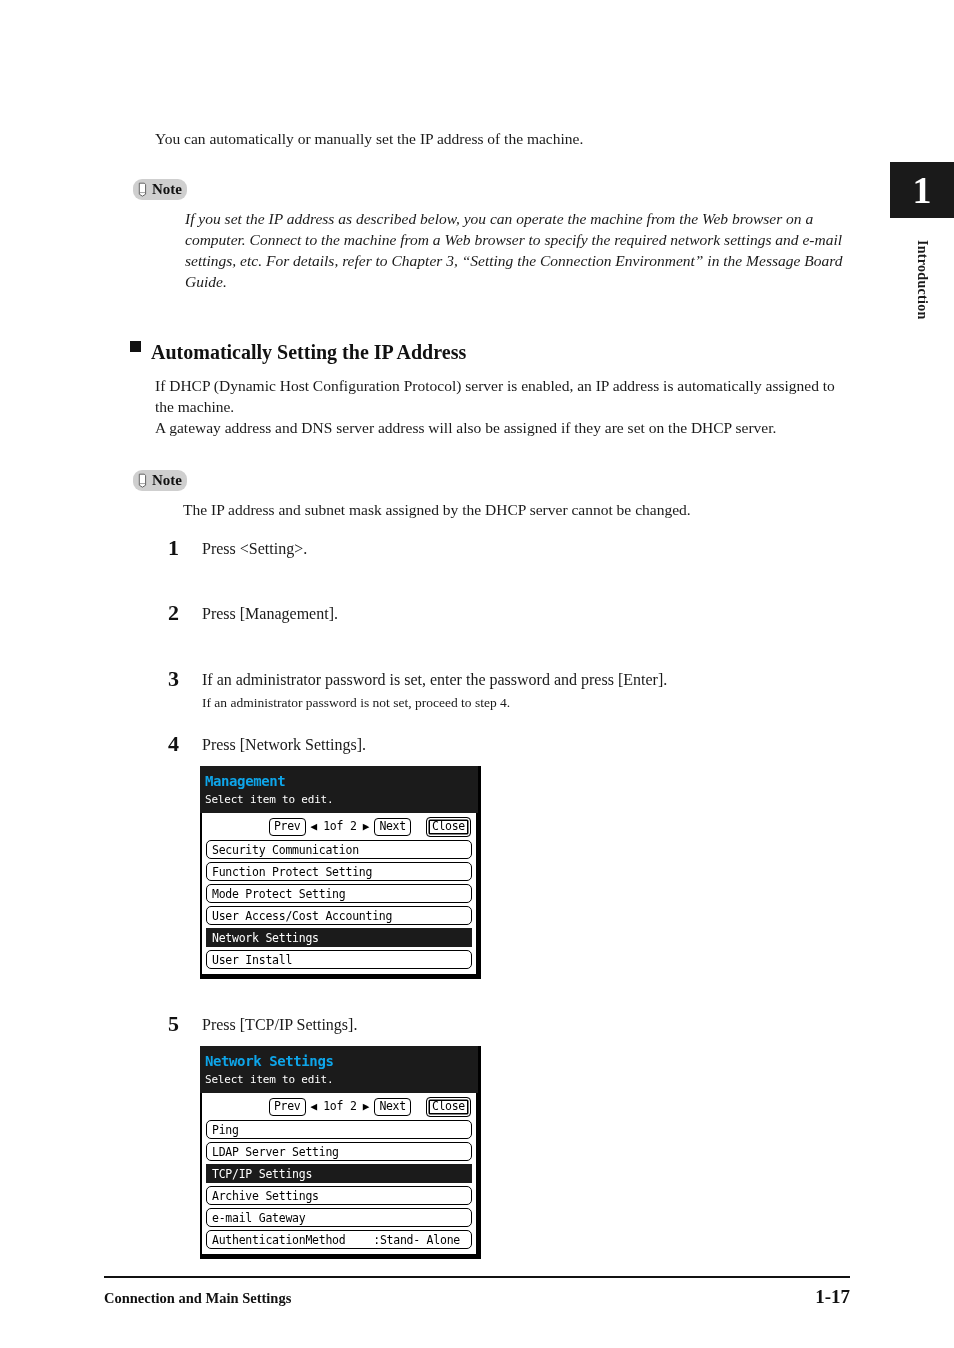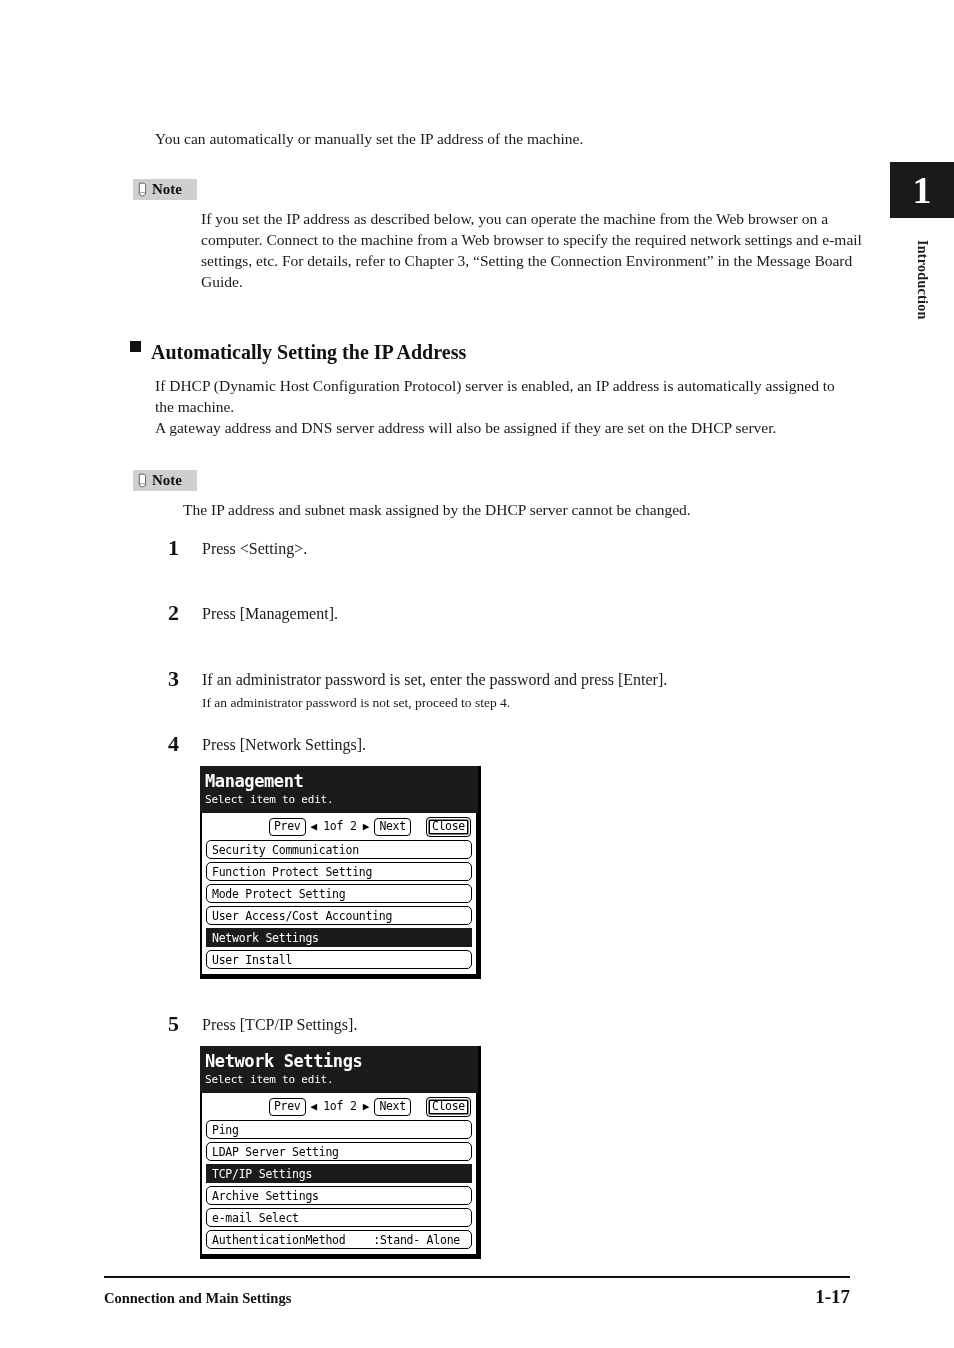--- a/index.html
+++ b/index.html
@@ -85,24 +85,25 @@
   .body-text {
     position: absolute;
     font-size: 15.5px;
     line-height: 21px;
     color: #1a1a1a;
   }
 
   .note-badge {
     position: absolute;
     background: #cfcfcf;
-    padding: 1px 15px 2px 4px;
+    padding: 1px 5px 2px 4px;
     display: inline-flex;
     align-items: center;
     gap: 4px;
+    border-radius: 9px;
   }
   .note-badge .note-label {
     font-family: "Liberation Serif", serif;
     font-weight: bold;
     font-size: 15px;
     line-height: 18px;
     color: #111111;
   }
   .note-icon {
     display: inline-block;
@@ -176,24 +177,24 @@
     font-family: "DejaVu Sans Mono", monospace;
   }
   .lcd-head {
     background: #1b1b1b;
     color: #ffffff;
     padding: 5px 0 6px 5px;
   }
   .lcd-title {
     font-family: "DejaVu Sans Mono", monospace;
     font-weight: bold;
-    font-size: 17px;
+    font-size: 14px;
     line-height: 21px;
     letter-spacing: -0.4px;
-    color: #ffffff;
+    color: #0ea5e9;
   }
   .lcd-subtitle {
     font-family: "DejaVu Sans Mono", monospace;
     font-size: 11px;
     line-height: 14px;
     letter-spacing: -0.2px;
     color: #ffffff;
     margin-top: 1px;
   }
   .lcd-body {
@@ -315,21 +316,21 @@
 
   <div class="note-badge" style="left:133px; top:179px;">
     <span class="note-icon">
       <svg width="11" height="15" viewBox="0 0 11 15" xmlns="http://www.w3.org/2000/svg">
         <path d="M2.3 1.2 L7.4 1.2 L8.6 2.6 L8.6 12.2 L5.4 14.2 L2.3 12.2 Z" fill="#ffffff" stroke="#555555" stroke-width="0.9"></path>
         <path d="M2.3 10.6 L8.6 10.6" stroke="#777777" stroke-width="0.7"></path>
       </svg>
     </span>
     <span class="note-label">Note</span>
   </div>
-  <div class="body-text" style="left:201px; top:208px; width:662px;">If you set the IP address as described below, you can operate the machine from the Web browser on a computer. Connect to the machine from a Web browser to specify the required network settings and e-mail settings, etc. For details, refer to Chapter 3, “Setting the Connection Environment” in the Message Board Guide.</div>
+  <div class="body-text" style="left:185px; top:208px; width:662px;font-style:italic;">If you set the IP address as described below, you can operate the machine from the Web browser on a computer. Connect to the machine from a Web browser to specify the required network settings and e-mail settings, etc. For details, refer to Chapter 3, “Setting the Connection Environment” in the Message Board Guide.</div>
 
   <div class="section-heading">
     <span class="heading-marker"></span>
     <span class="heading-text">Automatically Setting the IP Address</span>
   </div>
 
   <div class="body-text" style="left:155px; top:375px; width:690px;">If DHCP (Dynamic Host Configuration Protocol) server is enabled, an IP address is automatically assigned to the machine.</div>
   <div class="body-text" style="left:155px; top:417px; width:690px;">A gateway address and DNS server address will also be assigned if they are set on the DHCP server.</div>
 
   <div class="note-badge" style="left:133px; top:470px;">
@@ -424,21 +425,21 @@
       <div class="lcd-row">
         <span>LDAP Server Setting</span>
       </div>
       <div class="lcd-row selected">
         <span>TCP/IP Settings</span>
       </div>
       <div class="lcd-row">
         <span>Archive Settings</span>
       </div>
       <div class="lcd-row">
-        <span>e-mail Select</span>
+        <span>e-mail Gateway</span>
       </div>
       <div class="lcd-row">
         <span>AuthenticationMethod</span>
         <span class="row-value">:Stand- Alone</span>
       </div>
     </div>
   </div>
 
   <div class="footer">
     <div class="footer-rule"></div>

